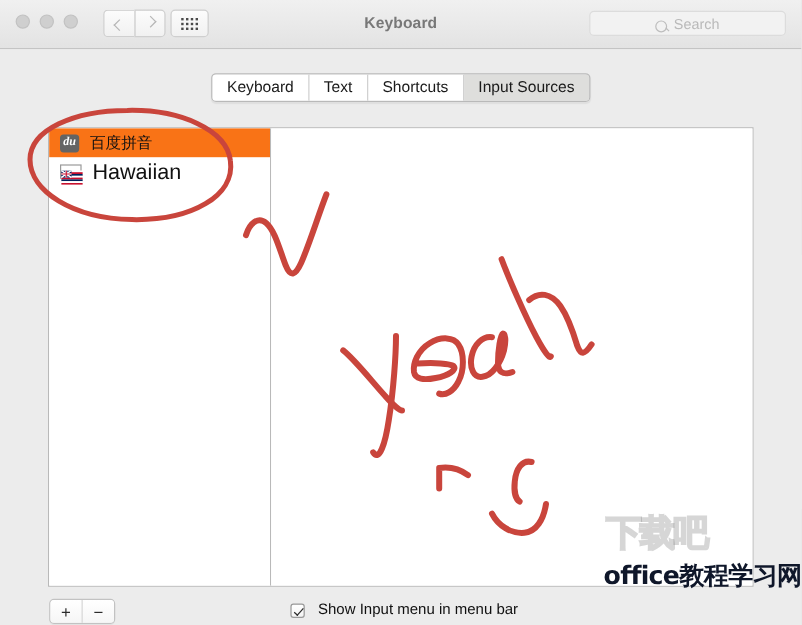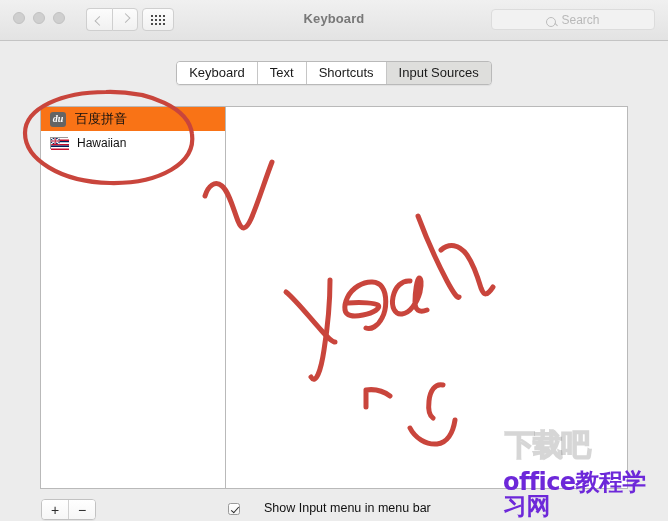--- a/index.html
+++ b/index.html
@@ -200,21 +200,21 @@
     border-right: 1px solid #b9b9b9;
     box-sizing: border-box;
     flex: none;
   }
   .src-row {
     height: 24px;
     display: flex;
     align-items: center;
     padding-left: 9px;
     gap: 9px;
-    font-size: 12px;
+    font-size: 18px;
     color: #111;
   }
   .src-row.selected { background: #f97316; }
   .src-row.cjk { font-family: "DejaVu Sans", sans-serif; font-size: 13px; }
 
   .icon-du {
     width: 16px; height: 15px;
     background: #646464;
     border-radius: 3px;
     color: #fff;
@@ -267,22 +267,23 @@
 
   
   #options {
     position: absolute;
     left: 228px; top: 460px;
     width: 420px;
   }
   .opt-row {
     display: flex;
     align-items: flex-start;
-    gap: 24px;
+    gap: 11px;
     margin-bottom: 4px;
+    margin-left: 14px;
   }
   .cb {
     width: 12px; height: 12px;
     border: 1px solid #9a9a9a;
     border-radius: 2.5px;
     background: linear-gradient(#ffffff, #f4f4f4);
     box-sizing: border-box;
     position: relative;
     flex: none;
     margin-top: 2px;
@@ -312,22 +313,22 @@
 
   
   #wm-red {
     position: absolute;
     left: 503px; top: 470px;
     width: 165px;
     text-align: left;
     line-height: 1.0;
   }
   #wm-red-1 {
-    font-size: 24px;
-    color: #6d28d9;
+    font-size: 21px;
+    color: #0f172a;
     font-family: "DejaVu Sans", sans-serif;
     font-weight: bold;
     letter-spacing: -0.6px;
     display: block;
   }
   #wm-red-2 {
     font-size: 15px;
     color: #ee2222;
     font-family: "Liberation Sans", sans-serif;
     display: block;

